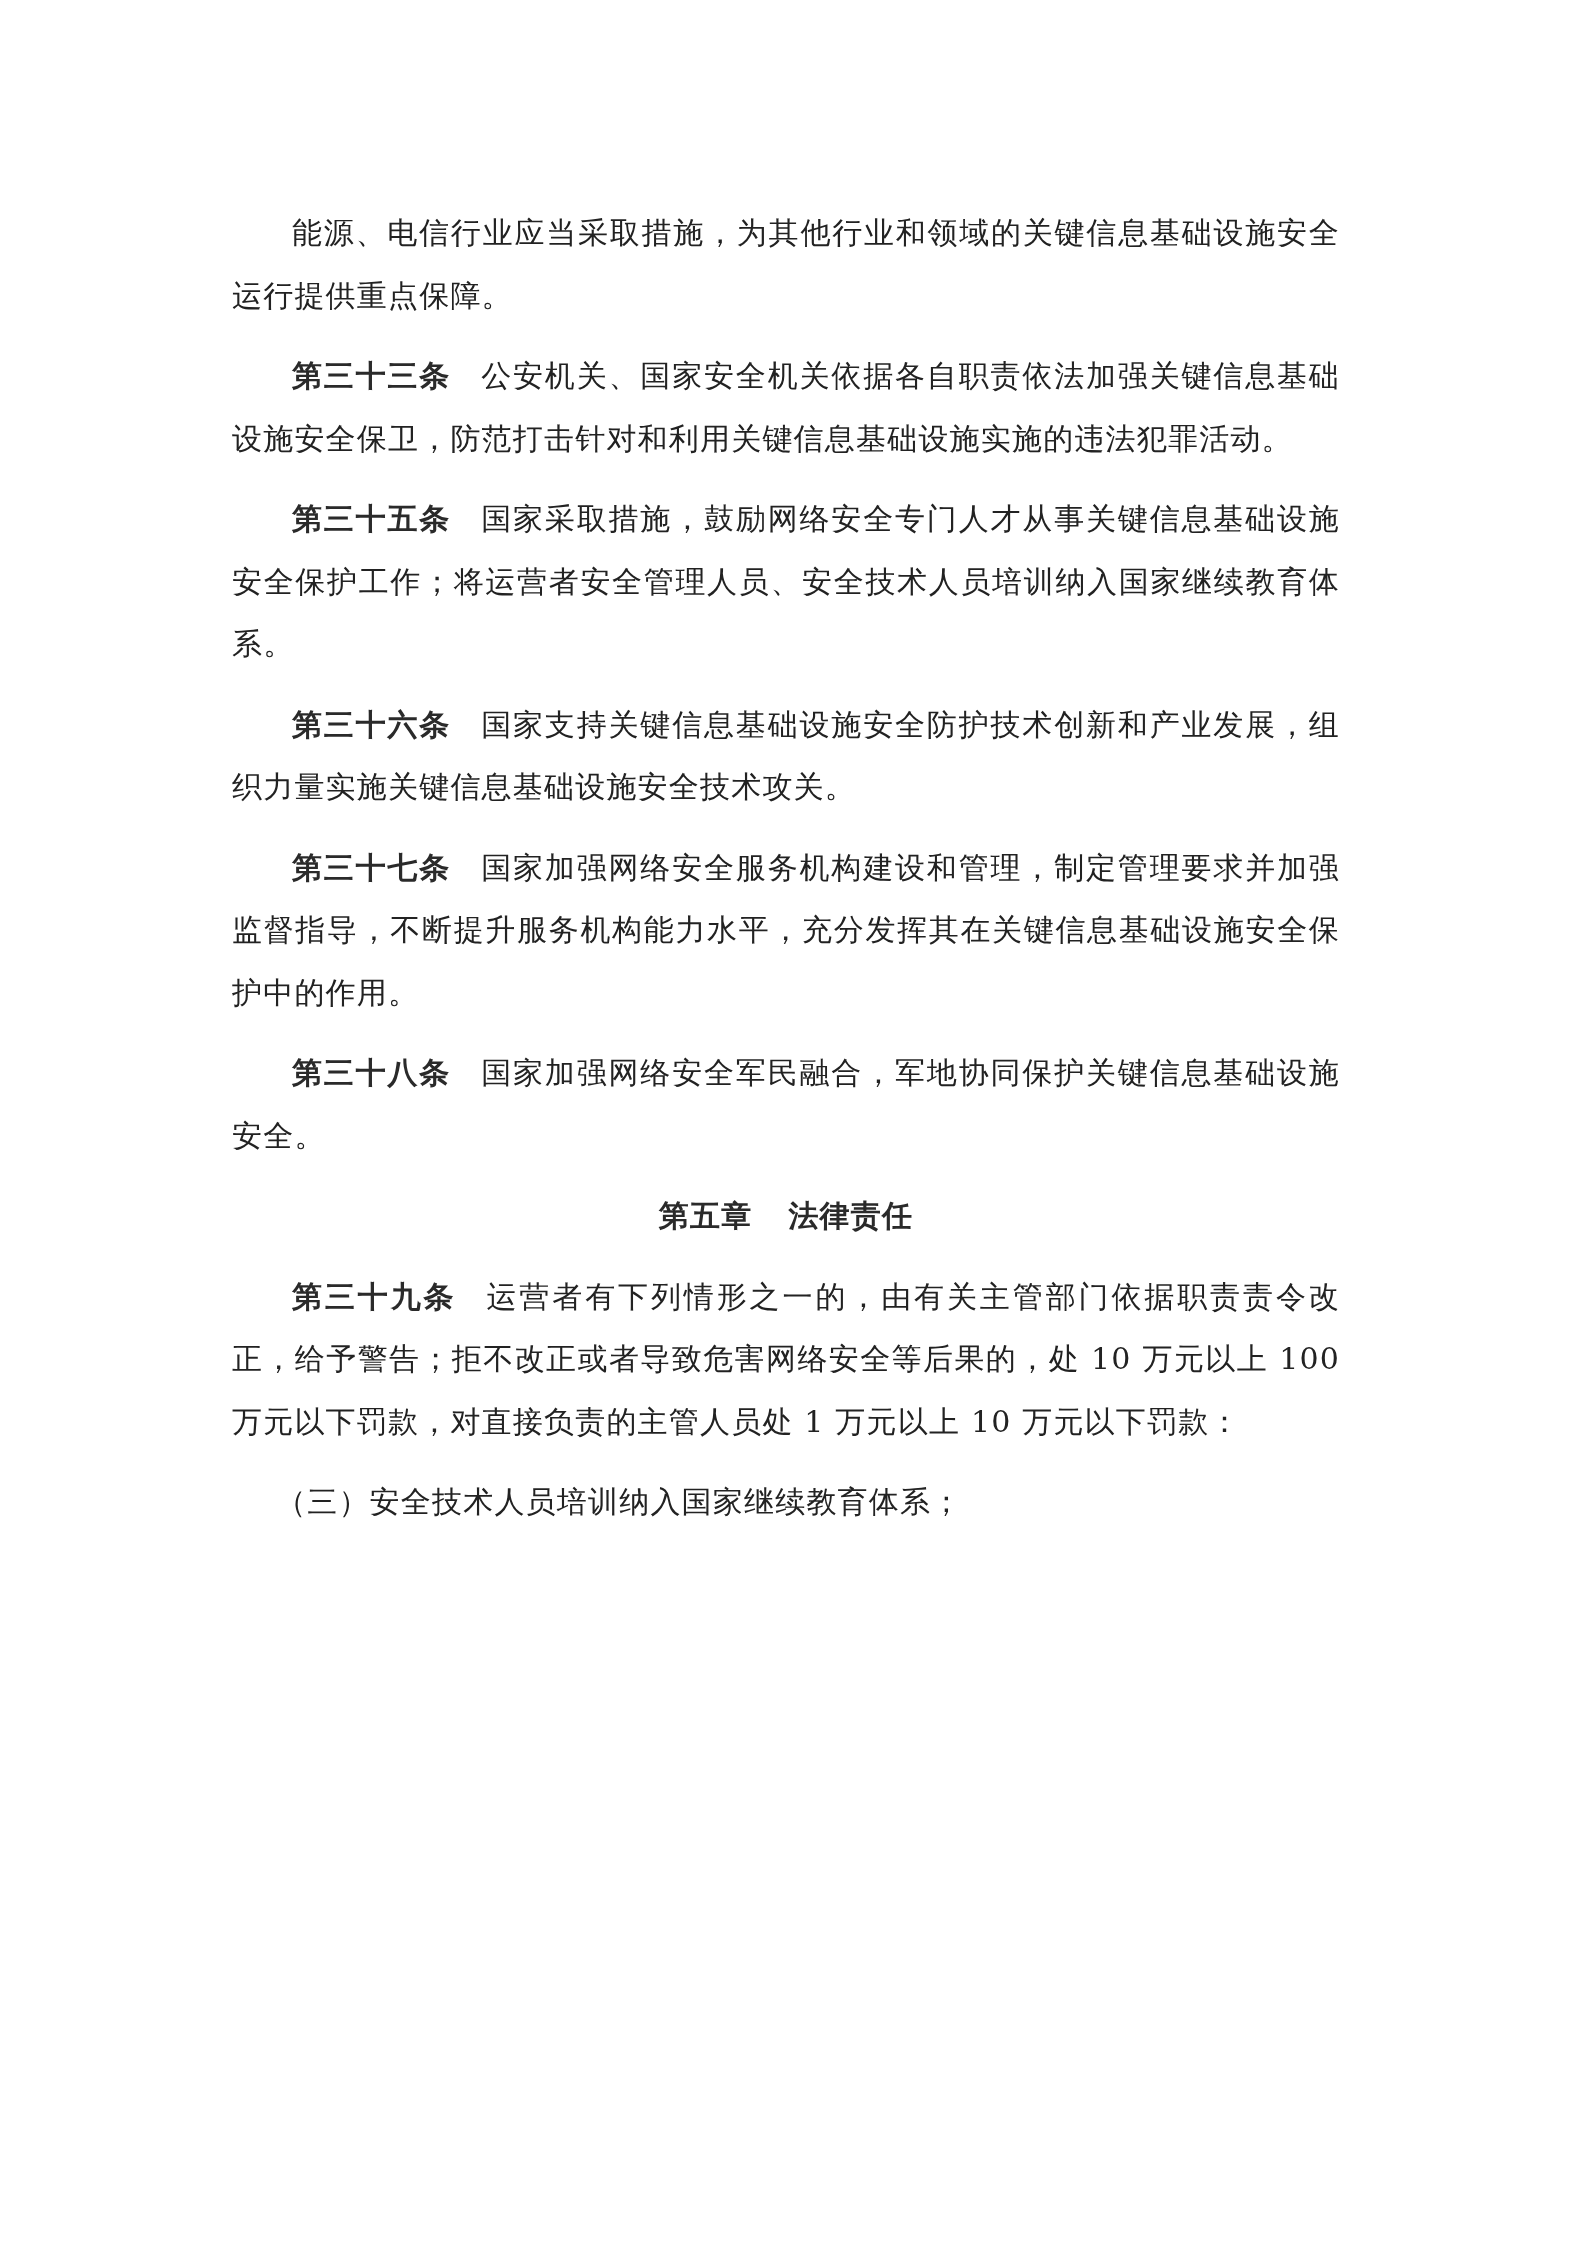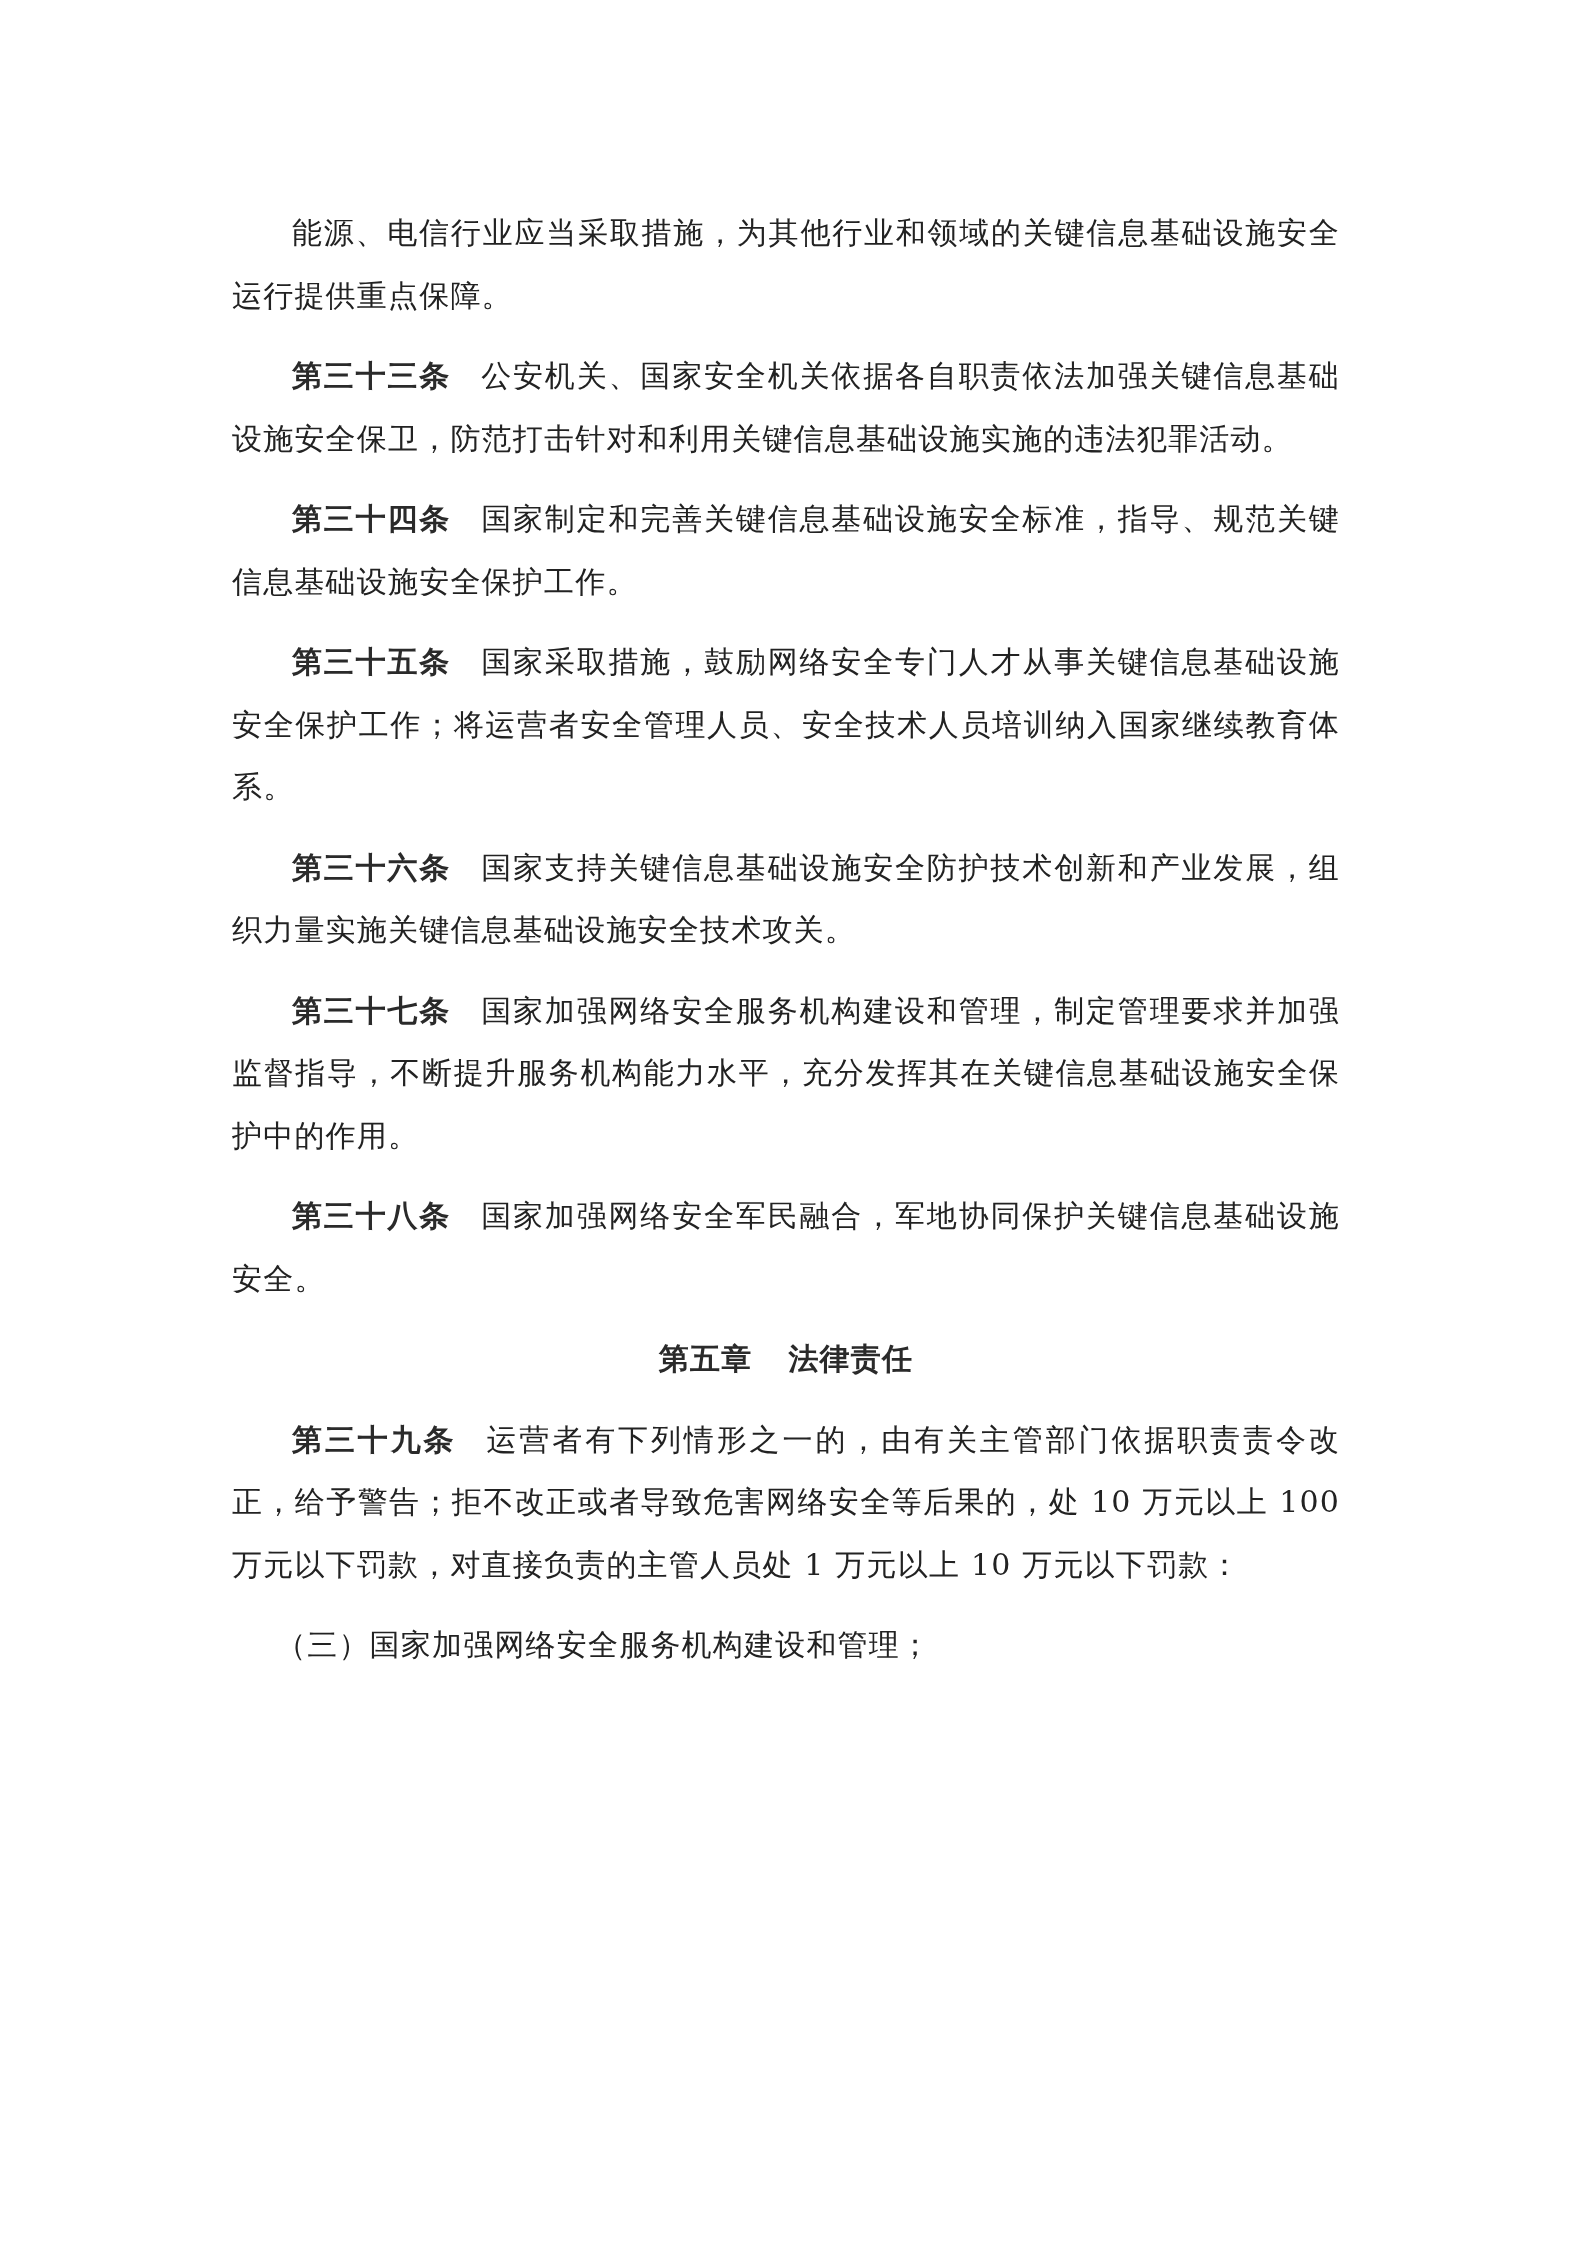--- a/index.html
+++ b/index.html
@@ -59,29 +59,28 @@
   </style>
 </head>
 <body>
 
 <div class="page">
 
   <p class="para">能源、电信行业应当采取措施，为其他行业和领域的关键信息基础设施安全运行提供重点保障。</p>
 
   <p class="para"><span class="art-no">第三十三条</span><span>公安机关、国家安全机关依据各自职责依法加强关键信息基础设施安全保卫，防范打击针对和利用关键信息基础设施实施的违法犯罪活动。</span></p>
 
-  <p class="para"><span class="art-no">第三十四条</span><span>国家制定和完善关键信息基础设施安全标准，指导、规范关键信息基础设施安全保护工作。</span></p>
 
   <p class="para"><span class="art-no">第三十五条</span><span>国家采取措施，鼓励网络安全专门人才从事关键信息基础设施安全保护工作；将运营者安全管理人员、安全技术人员培训纳入国家继续教育体系。</span></p>
 
   <p class="para"><span class="art-no">第三十六条</span><span>国家支持关键信息基础设施安全防护技术创新和产业发展，组织力量实施关键信息基础设施安全技术攻关。</span></p>
 
   <p class="para"><span class="art-no">第三十七条</span><span>国家加强网络安全服务机构建设和管理，制定管理要求并加强监督指导，不断提升服务机构能力水平，充分发挥其在关键信息基础设施安全保护中的作用。</span></p>
 
   <p class="para"><span class="art-no">第三十八条</span><span>国家加强网络安全军民融合，军地协同保护关键信息基础设施安全。</span></p>
 
   <h2 class="chapter"><span>第五章</span><span class="gap"></span><span>法律责任</span></h2>
 
   <p class="para"><span class="art-no">第三十九条</span><span>运营者有下列情形之一的，由有关主管部门依据职责责令改正，给予警告；拒不改正或者导致危害网络安全等后果的，处 10 万元以上 100 万元以下罚款，对直接负责的主管人员处 1 万元以上 10 万元以下罚款：</span></p>
 
-  <p class="item">（三）国家加强网络安全服务机构建设和管理；</p>
+  <p class="item">（三）安全技术人员培训纳入国家继续教育体系；</p>
 
 </div>
 
 </body></html>

